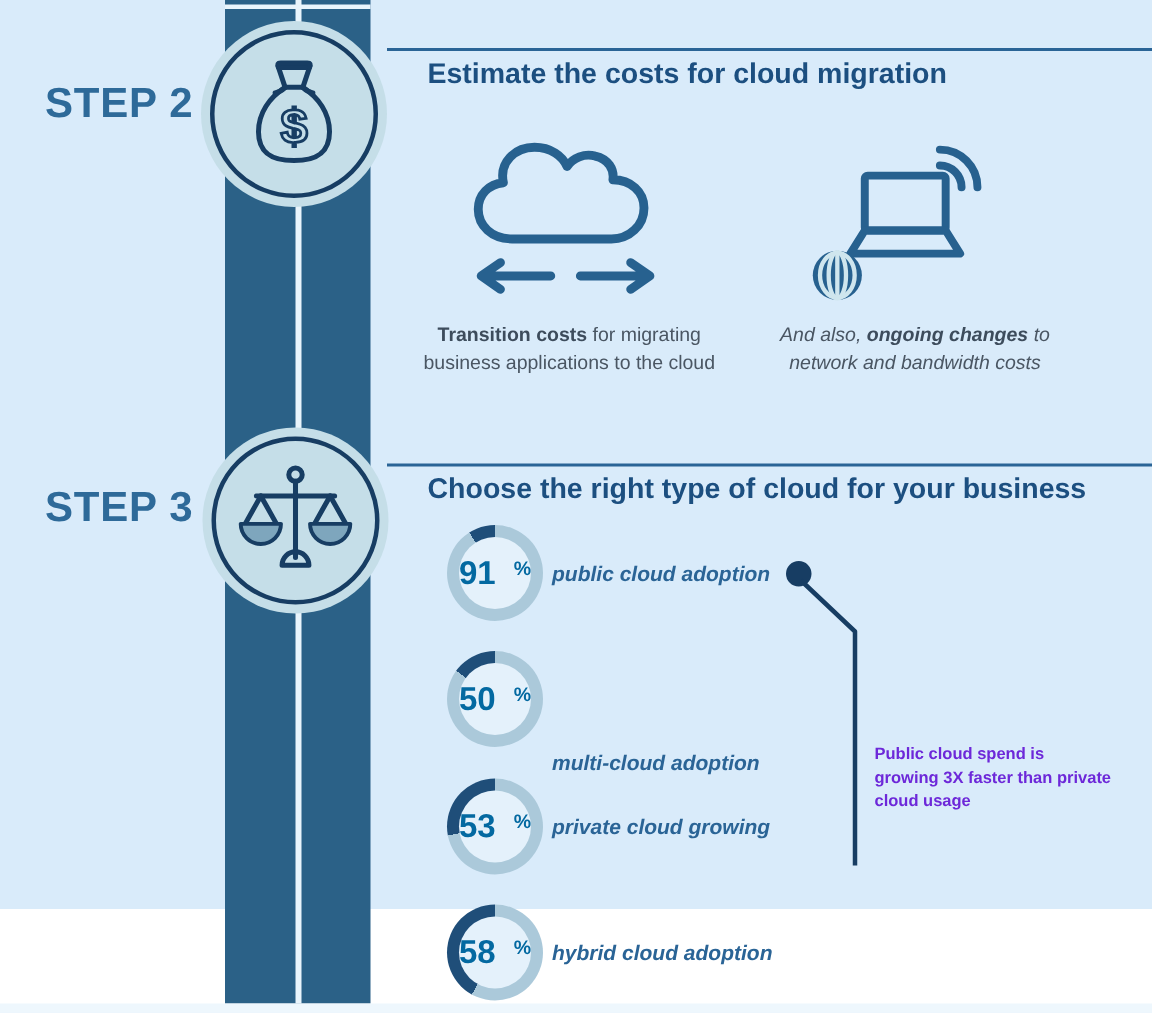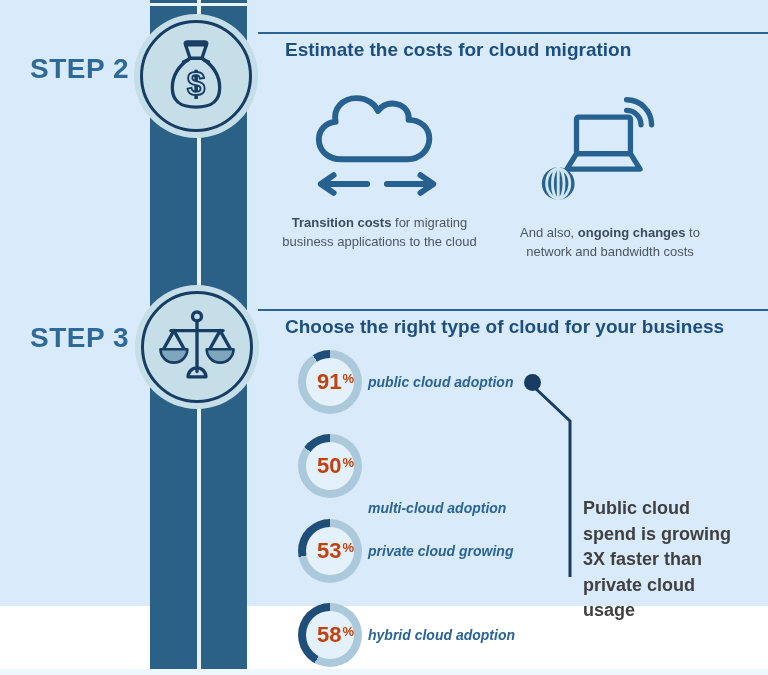--- a/index.html
+++ b/index.html
@@ -20,29 +20,29 @@
   .step-label{position:absolute;left:30px;font-size:28px;font-weight:700;color:#2e6a99;letter-spacing:0.5px;}
   .divider{position:absolute;left:258px;width:510px;height:2px;background:#2a6496;}
   .heading{position:absolute;left:285px;font-size:19px;font-weight:700;color:#1c4f80;}
 
   .caption{position:absolute;font-size:13px;line-height:1.45;color:#4a5663;text-align:center;}
   .caption b{color:#3d4c5c;}
 
   
   .donut{position:absolute;left:298px;width:64px;height:64px;border-radius:50%;}
   .donut-inner{position:absolute;inset:8px;border-radius:50%;background:#e4f1fb;
-    display:flex;align-items:center;justify-content:flex-end;color:#c2410c;}
+    display:flex;align-items:center;justify-content:space-between;color:#0369a1;}
   .donut-num{font-size:22px;font-weight:600;}
   .pct{font-size:13px;font-weight:600;position:relative;top:-4px;margin-left:1px;}
   .donut-label{position:absolute;left:368px;font-size:14px;font-weight:700;color:#2a6496;font-style:italic;}
 
   
   .callout-dot{position:absolute;left:524px;top:374px;width:17px;height:17px;border-radius:50%;background:#173d63;}
-  .callout-text{position:absolute;left:583px;top:496px;width:158px;font-size:18px;font-weight:700;
-    color:#404040;line-height:1.42;}
+  .callout-text{position:absolute;left:583px;top:496px;width:158px;font-size:11px;font-weight:700;
+    color:#6d28d9;line-height:1.42;}
   svg.overlay{position:absolute;left:0;top:0;pointer-events:none;}
 </style>
 </head>
 <body>
 
 <div id="stage">
 
   <div class="vbar"></div>
   <div class="vline"></div>
   <div class="bar-topline"></div>
@@ -85,21 +85,21 @@
     </g>
     <g>
       <circle cx="21" cy="99" r="17" fill="#27618f"></circle>
       <g fill="none" stroke="#cfe6ee" stroke-width="3">
         <line x1="21" y1="83" x2="21" y2="115"></line>
         <ellipse cx="21" cy="99" rx="6" ry="16"></ellipse>
         <ellipse cx="21" cy="99" rx="12" ry="15.5"></ellipse>
       </g>
     </g>
   </svg>
-  <div class="caption" style="left:510px;top:224px;width:200px;">
+  <div class="caption" style="left:510px;top:214px;width:200px;font-style:italic;">
     <span>And also, </span><b>ongoing changes</b><span> to network and bandwidth costs</span>
   </div>
 
   <div class="step-label" style="top:322px;">STEP 3</div>
 
   <div class="step-circle" style="left:135px;top:285px;">
     <svg width="82" height="84" viewBox="0 0 110 110">
       <g fill="none" stroke="#173d63" stroke-width="4.5" stroke-linejoin="round" stroke-linecap="round">
         <circle cx="55" cy="14" r="6"></circle>
         <line x1="55" y1="20" x2="55" y2="88"></line>

